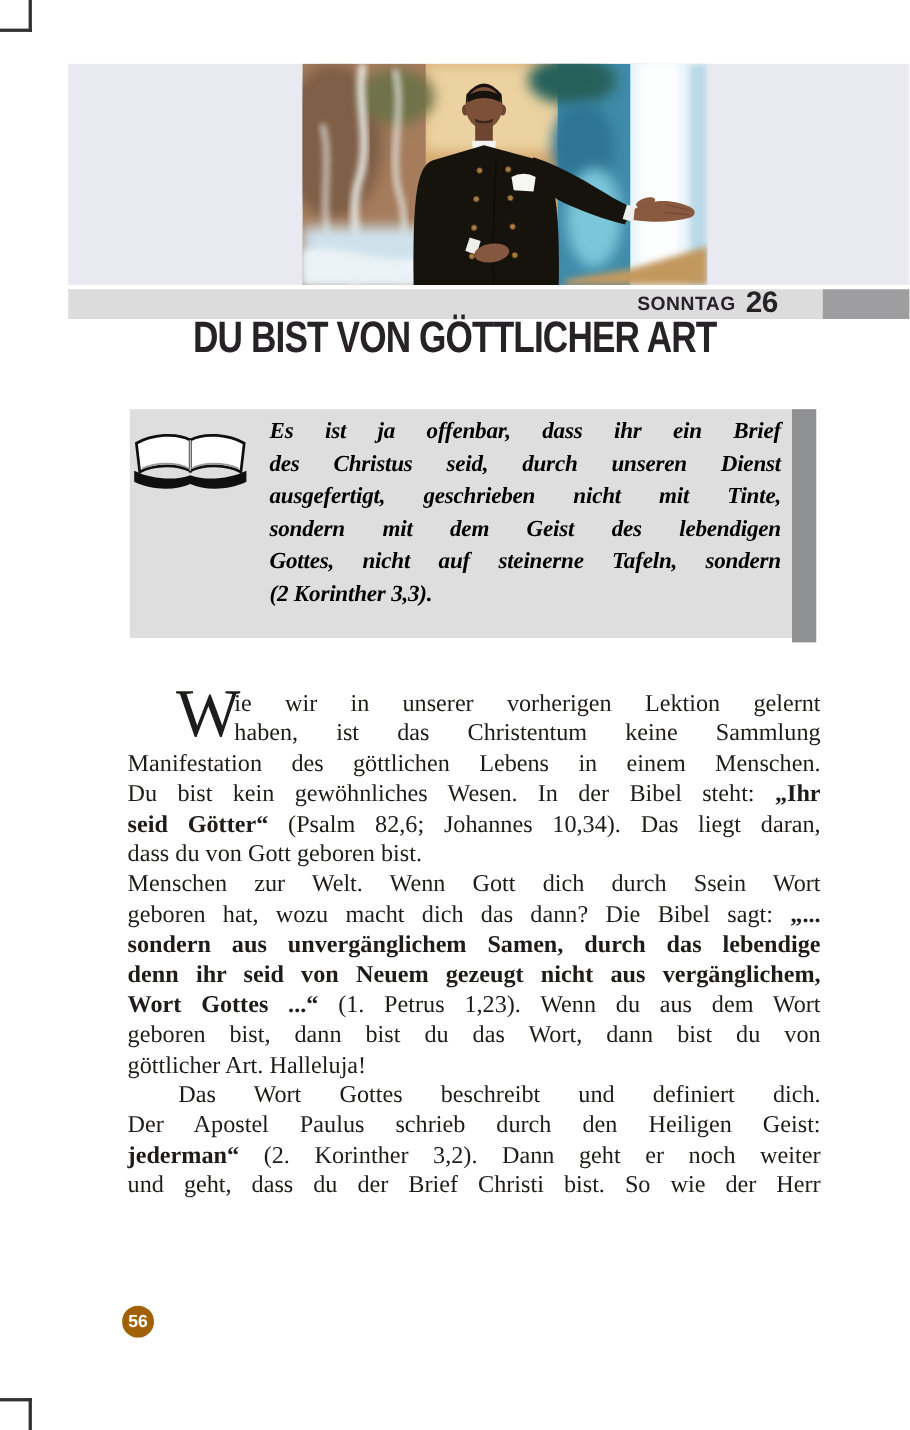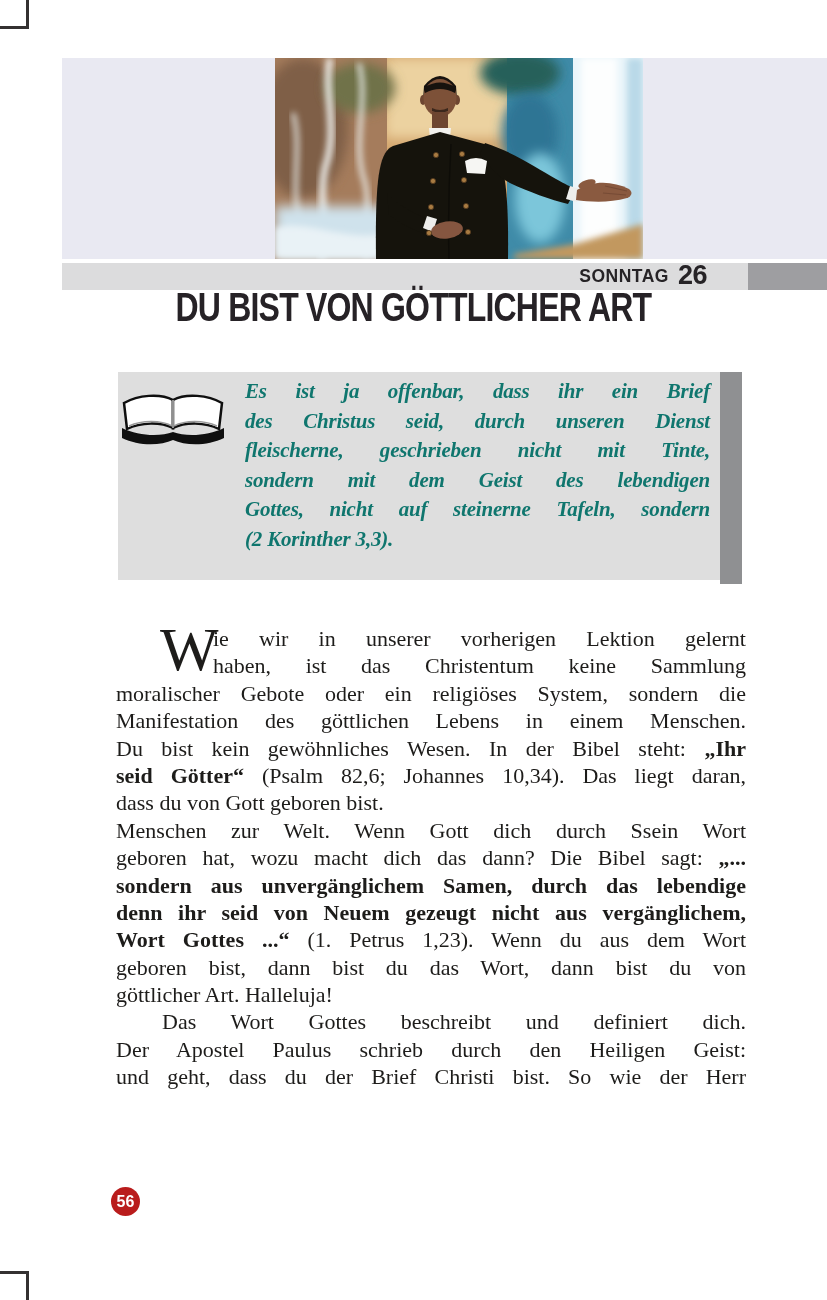--- a/index.html
+++ b/index.html
@@ -24,34 +24,34 @@
   .title{position:absolute;left:98px;top:284px;width:630px;margin:0;text-align:center;
          font-family:"Liberation Sans",sans-serif;font-weight:700;font-size:40px;
          line-height:46px;color:#262226;letter-spacing:-1px;white-space:nowrap;}
   .title-inner{display:inline-block;transform:scaleX(.8);}
   
   .versebox{position:absolute;left:118px;top:372px;width:624px;height:208px;background:#dedede;}
   .versebar{position:absolute;right:0;top:0;width:22px;height:212px;background:#8f9092;}
   .book{position:absolute;left:-2px;top:18px;width:114px;height:58px;}
   .verse{position:absolute;left:127px;top:5px;width:465px;}
   .verse .line{font-family:"Liberation Serif",serif;font-weight:700;font-style:italic;
-               font-size:21px;line-height:29.6px;height:29.6px;letter-spacing:-.2px;color:#0f766e;}
+               font-size:21px;line-height:29.6px;height:29.6px;letter-spacing:-.2px;color:#000000;}
   
   .bodytext{position:absolute;left:116px;top:625px;width:630px;}
   .line{text-align:justify;text-align-last:justify;white-space:normal;}
   .line.no-j{text-align-last:left;}
   .bodytext .line{font-size:22px;line-height:27.4px;height:27.4px;}
   .line .s-bi{font-weight:700;}
   .dc{padding-left:97px;}
   .ind{padding-left:46px;}
   .dropcap{position:absolute;left:44px;top:-7px;font-family:"Liberation Serif",serif;
            font-size:62px;line-height:62px;color:#1d1c1a;}
   
   .badge{position:absolute;left:111px;top:1187px;width:29px;height:29px;border-radius:50%;
-         background:#b91c1c;color:#ffffff;display:flex;align-items:center;justify-content:center;
+         background:#a16207;color:#ffffff;display:flex;align-items:center;justify-content:center;
          font-family:"Liberation Sans",sans-serif;font-size:16px;font-weight:700;}
 </style>
 </head>
 <body>
 
 <div class="page">
 
   <div class="crop-tl"></div>
   <div class="crop-bl"></div>
 
@@ -130,51 +130,51 @@
     <svg class="book" viewBox="0 0 114 58" xmlns="http://www.w3.org/2000/svg">
       <path d="M6,38 C22,46 44,47 57,42 C70,47 92,46 108,38 L108,48 C92,56 70,56 57,50 C44,56 22,56 6,48 Z" fill="#0f0f0f"></path>
       <path d="M57,10 C44,3 22,5 8,13 L11,39 C25,32 45,32 57,38 Z" fill="#ffffff" stroke="#0f0f0f" stroke-width="2.5"></path>
       <path d="M57,10 C70,3 92,5 106,13 L103,39 C89,32 69,32 57,38 Z" fill="#ffffff" stroke="#0f0f0f" stroke-width="2.5"></path>
       <path d="M13,36 C26,30 45,30 56,36 M58,36 C69,30 88,30 101,36" stroke="#9a9a9a" stroke-width="1.5" fill="none"></path>
       <path d="M57,10 L57,38" stroke="#bdbdbd" stroke-width="1.5"></path>
     </svg>
     <div class="verse">
         <div class="line"><span>Es ist ja offenbar, dass ihr ein Brief</span></div>
         <div class="line"><span>des Christus seid, durch unseren Dienst</span></div>
-        <div class="line"><span>fleischerne, geschrieben nicht mit Tinte,</span></div>
+        <div class="line"><span>ausgefertigt, geschrieben nicht mit Tinte,</span></div>
         <div class="line"><span>sondern mit dem Geist des lebendigen</span></div>
         <div class="line"><span>Gottes, nicht auf steinerne Tafeln, sondern</span></div>
         <div class="line no-j"><span>(2 Korinther 3,3).</span></div>
       </div>
     <div class="versebar"></div>
   </div>
 
   <div class="bodytext">
     <div class="dropcap">W</div>
     <div>
         <div class="line dc"><span>ie wir in unserer vorherigen Lektion gelernt</span></div>
         <div class="line dc"><span>haben, ist das Christentum keine Sammlung</span></div>
-        <div class="line"><span>moralischer Gebote oder ein religiöses System, sondern die</span></div>
         <div class="line"><span>Manifestation des göttlichen Lebens in einem Menschen.</span></div>
         <div class="line"><span>Du bist kein gewöhnliches Wesen. In der Bibel steht: </span><span class="s-bi">„Ihr</span></div>
         <div class="line"><span class="s-bi">seid Götter“</span><span> (Psalm 82,6; Johannes 10,34). Das liegt daran,</span></div>
         <div class="line no-j"><span>dass du von Gott geboren bist.</span></div>
       </div>
     <div>
         <div class="line"><span>Menschen zur Welt. Wenn Gott dich durch Ssein Wort</span></div>
         <div class="line"><span>geboren hat, wozu macht dich das dann? Die Bibel sagt: </span><span class="s-bi">„...</span></div>
         <div class="line"><span class="s-bi">sondern aus unvergänglichem Samen, durch das lebendige</span></div>
         <div class="line"><span class="s-bi">denn ihr seid von Neuem gezeugt nicht aus vergänglichem,</span></div>
         <div class="line"><span class="s-bi">Wort Gottes ...“</span><span> (1. Petrus 1,23). Wenn du aus dem Wort</span></div>
         <div class="line"><span>geboren bist, dann bist du das Wort, dann bist du von</span></div>
         <div class="line no-j"><span>göttlicher Art. Halleluja!</span></div>
       </div>
     <div>
         <div class="line ind"><span>Das Wort Gottes beschreibt und definiert dich.</span></div>
         <div class="line"><span>Der Apostel Paulus schrieb durch den Heiligen Geist:</span></div>
+        <div class="line"><span class="s-bi">jederman“</span><span> (2. Korinther 3,2). Dann geht er noch weiter</span></div>
         <div class="line"><span>und geht, dass du der Brief Christi bist. So wie der Herr</span></div>
       </div>
   </div>
 
   <div class="badge">
     <span>56</span>
   </div>
 
 </div>
 

